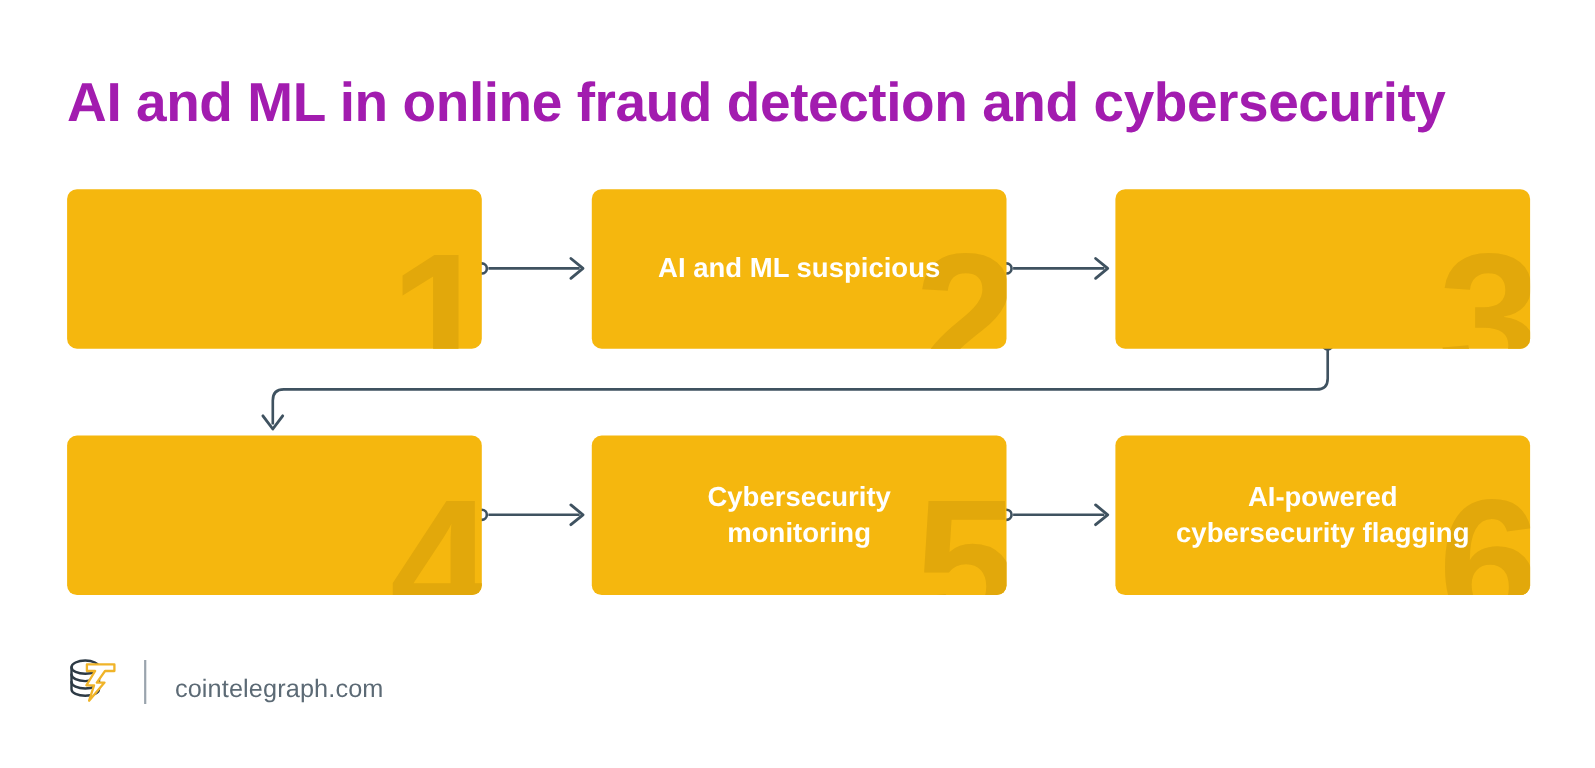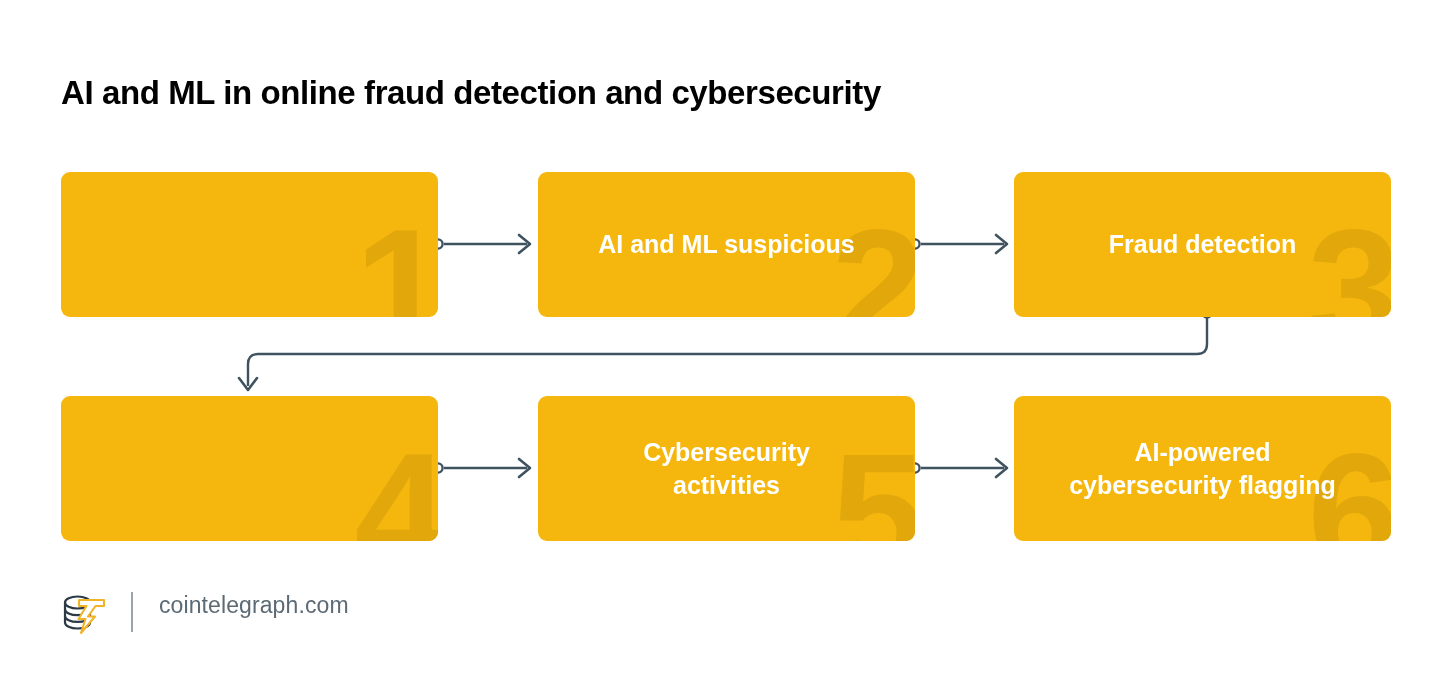--- a/index.html
+++ b/index.html
@@ -14,27 +14,27 @@
     position: relative;
     overflow: hidden;
     font-family: "Liberation Sans", "DejaVu Sans", sans-serif;
     -webkit-font-smoothing: antialiased;
   }
 
   
   #page-title {
     position: absolute;
     left: 61px;
-    top: 53px;
+    top: 31px;
     width: 1330px;
-    font-size: 33px;
+    font-size: 50px;
     line-height: 1.12;
     font-weight: 700;
     letter-spacing: -0.4px;
-    color: #000000;
+    color: #a21caf;
     white-space: nowrap;
   }
 
   
   #flow {
     position: absolute;
     left: 0;
     top: 0;
     width: 1450px;
     height: 698px;
@@ -93,21 +93,21 @@
   #node-4 { left: 61px;   top: 396px; width: 377px; height: 145px; }
   #node-5 { left: 538px;  top: 396px; width: 377px; height: 145px; }
   #node-6 { left: 1014px; top: 396px; width: 377px; height: 145px; }
 
   
   #footer {
     position: absolute;
     left: 61px;
     top: 592px;
     display: flex;
-    align-items: flex-start;
+    align-items: flex-end;
     height: 48px;
   }
   #footer-logo {
     width: 46px;
     height: 44px;
     flex: 0 0 auto;
     display: block;
   }
   #footer-divider {
     width: 2px;
@@ -168,31 +168,30 @@
     <span class="node-number">1</span>
   </div>
 
   <div class="node" id="node-2">
     <span class="node-number">2</span>
     <span class="node-label">AI and ML suspicious</span>
   </div>
 
   <div class="node" id="node-3">
     <span class="node-number">3</span>
-    <span class="node-label">Fraud detection</span>
   </div>
 
   <div class="node" id="node-4">
     <span class="node-number">4</span>
   </div>
 
   <div class="node" id="node-5">
     <span class="node-number">5</span>
     <span class="node-label">Cybersecurity
-activities</span>
+monitoring</span>
   </div>
 
   <div class="node" id="node-6">
     <span class="node-number">6</span>
     <span class="node-label">AI-powered
 cybersecurity flagging</span>
   </div>
 
 </div>
 

